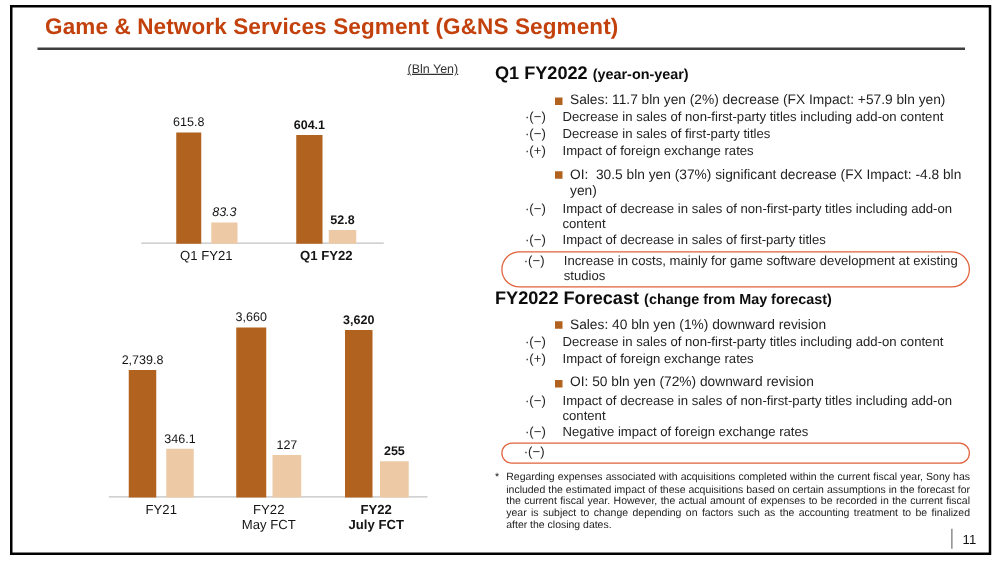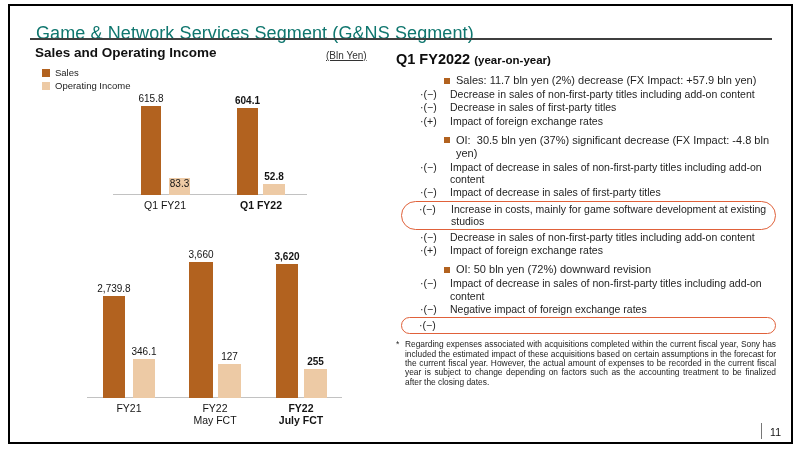--- a/index.html
+++ b/index.html
@@ -1,18 +1,18 @@
 <!DOCTYPE html>
 <html><head>
 <meta charset="utf-8">
 <style>
   html,body{margin:0;padding:0;background:#fff;}
   body{width:800px;height:451px;position:relative;font-family:"Liberation Sans","DejaVu Sans",sans-serif;color:#1f1f1f;overflow:hidden;}
   .slide{position:absolute;left:8px;top:4px;right:7px;bottom:7px;border:2px solid #000;background:#fff;}
-  .title{position:absolute;left:26px;top:17px;font-size:18px;font-weight:normal;color:#0f766e;letter-spacing:.1px;white-space:nowrap;}
+  .title{position:absolute;left:26px;top:5px;font-size:18px;font-weight:bold;color:#c2410c;letter-spacing:.1px;white-space:nowrap;}
   .title-rule{position:absolute;left:20px;top:32px;width:742px;height:2px;background:#3f3f3f;}
   
   .chart-heading{position:absolute;left:25px;top:39px;font-size:13.5px;font-weight:bold;color:#111;}
   .legend{position:absolute;left:32px;top:61px;}
   .legend-row{display:flex;align-items:center;gap:5px;margin-bottom:2px;}
   .legend-swatch{width:8px;height:8px;display:inline-block;}
   .legend-label{font-size:9.5px;color:#222;}
   .unit-label{position:absolute;left:316px;top:44px;font-size:10px;color:#333;text-decoration:underline;}
   .chart{position:absolute;}
   .plot{position:absolute;left:0;top:0;width:100%;}
@@ -40,42 +40,31 @@
   .footnote .fn-text{flex:1;text-align:justify;}
   .page-number{position:absolute;right:8px;bottom:3px;font-size:10.5px;color:#111;border-left:1px solid #777;padding:3px 2px 1px 8px;}
 </style>
 </head>
 <body>
 
 <div class="slide">
   <div class="title">Game &amp; Network Services Segment (G&amp;NS Segment)</div>
   <div class="title-rule"></div>
 
-  <div class="chart-heading">Sales and Operating Income</div>
-  <div class="legend" id="legend">
-      <div class="legend-row">
-        <span class="legend-swatch" style="background: rgb(178, 98, 31);"></span>
-        <span class="legend-label">Sales</span>
-      </div>
-      <div class="legend-row">
-        <span class="legend-swatch" style="background: rgb(237, 202, 165);"></span>
-        <span class="legend-label">Operating Income</span>
-      </div>
-    </div>
   <div class="unit-label">(Bln Yen)</div>
 
   <div class="chart" id="chart1" style="left:75px;top:84px;width:230px;height:140px;">
       <div class="plot" style="height: 105px;">
         <div class="axis" style="left: 28px; width: 194px;"></div>
         <div class="bar" style="left: 56px; width: 20px; height: 89px; background: rgb(178, 98, 31);"></div>
         <div class="val-label" style="left: 66px; bottom: 91px;">615.8</div>
         <div class="bar" style="left: 152px; width: 21px; height: 87px; background: rgb(178, 98, 31);"></div>
         <div class="val-label bold" style="left: 162.5px; bottom: 89px;">604.1</div>
         <div class="bar" style="left: 84px; width: 21px; height: 17px; background: rgb(237, 202, 165);"></div>
-        <div class="val-label" style="left: 94.5px; bottom: 6px;">83.3</div>
+        <div class="val-label" style="left: 94.5px; bottom: 19px; font-style: italic;">83.3</div>
         <div class="bar" style="left: 178px; width: 22px; height: 11px; background: rgb(237, 202, 165);"></div>
         <div class="val-label bold" style="left: 189px; bottom: 13px;">52.8</div>
       </div>
       <div class="cat-label" style="left: 80px; top: 109px;">Q1 FY21</div>
       <div class="cat-label bold" style="left: 176px; top: 109px;">Q1 FY22</div>
     </div>
   <div class="chart" id="chart2" style="left:75px;top:234px;width:262px;height:190px;">
       <div class="plot" style="height: 158px;">
         <div class="axis" style="left: 2px; width: 255px;"></div>
         <div class="bar" style="left: 18px; width: 22px; height: 102px; background: rgb(178, 98, 31);"></div>
@@ -126,20 +115,22 @@
             <span class="sign">·(−)</span>
             <span class="sub-text">Impact of decrease in sales of first-party titles</span>
           </div>
           <div class="sub highlight" style="border-color: rgb(224, 97, 58); border-width: 1.8px; border-style: solid;">
             <span class="sign">·(−)</span>
             <span class="sub-text">Increase in costs, mainly for game software development at existing studios</span>
           </div>
         </div>
       </div>
       <div class="section">
+        <div class="section-heading"><span>FY2022 Forecast </span><span class="suffix">(change from May forecast)</span></div>
+        <div class="bullet"><span class="bullet-square" style="background: rgb(178, 98, 31);"></span><span>Sales: 40 bln yen (1%) downward revision</span></div>
         <div class="subs">
           <div class="sub">
             <span class="sign">·(−)</span>
             <span class="sub-text">Decrease in sales of non-first-party titles including add-on content</span>
           </div>
           <div class="sub">
             <span class="sign">·(+)</span>
             <span class="sub-text">Impact of foreign exchange rates</span>
           </div>
         </div>

